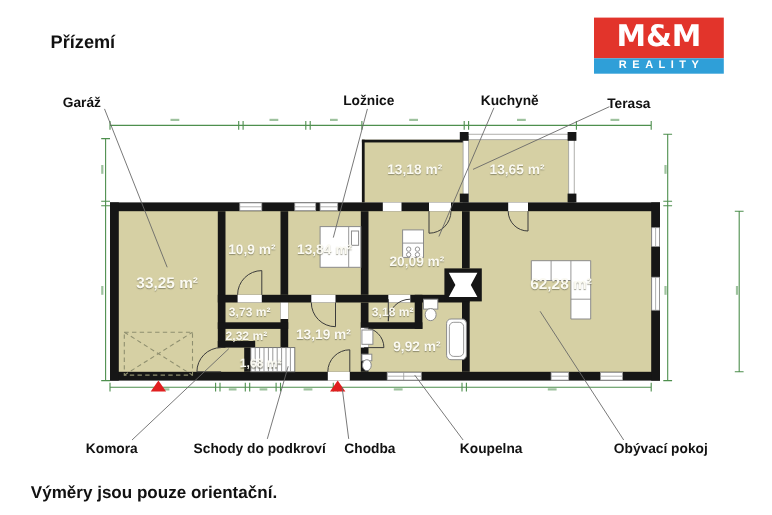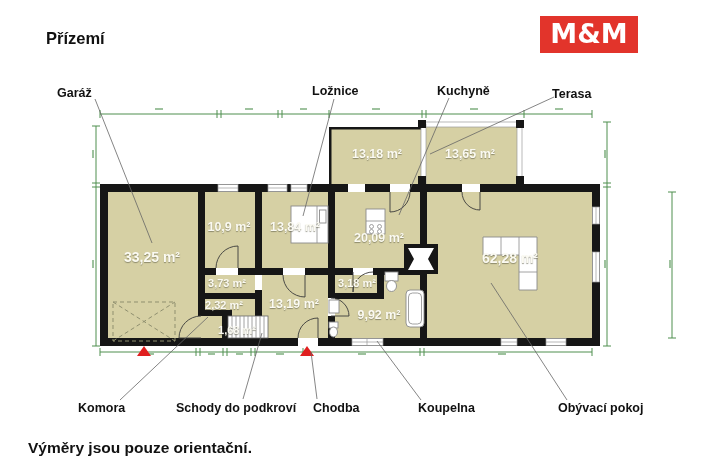--- a/index.html
+++ b/index.html
@@ -14,21 +14,21 @@
   .wall{fill:#161616;}
   .win{fill:#ffffff;stroke:#9a9a9a;stroke-width:.7;}
   .gap{fill:#ffffff;}
   .furn{fill:#ffffff;stroke:#8a8a8a;stroke-width:.9;}
   .furnline{stroke:#8a8a8a;stroke-width:.8;fill:none;}
   .door{stroke:#3a3a3a;stroke-width:.9;fill:none;}
   .dim{stroke:#4e8f4e;stroke-width:1;fill:none;}
   .smudge{fill:#4e8f4e;opacity:.55;}
   .leader{stroke:#666;stroke-width:.8;fill:none;}
   .dash{stroke:#8f8f6f;stroke-width:1;fill:none;stroke-dasharray:4 3;}
-  .logo{position:absolute;left:540px;top:16px;width:98px;}
+  .logo{position:absolute;left:540px;top:16px;width:118px;}
   .logo-top{background:#e2342b;height:37px;color:#fff;font-weight:bold;
             font-size:27px;text-align:center;line-height:36px;
             font-family:"DejaVu Sans","Liberation Sans",sans-serif;}
   .logo-bottom{background:#2f9fd8;height:14px;color:#fff;font-weight:bold;
             font-size:10px;letter-spacing:5px;padding-left:5px;box-sizing:border-box;
             text-align:center;line-height:14px;}
 </style>
 </head>
 <body>
 
@@ -223,15 +223,16 @@
     <text x="418" y="412" class="callout">Koupelna</text>
     <text x="558" y="412" class="callout">Obývací pokoj</text>
   </g>
 
   <text x="46" y="44" class="title">Přízemí</text>
   <text x="28" y="453" class="footer">Výměry jsou pouze orientační.</text>
 </svg>
 
   <div class="logo">
     <div class="logo-top">M&amp;M</div>
+    <div class="logo-bottom">REALITY</div>
   </div>
 
 </div>
 
 </body></html>

